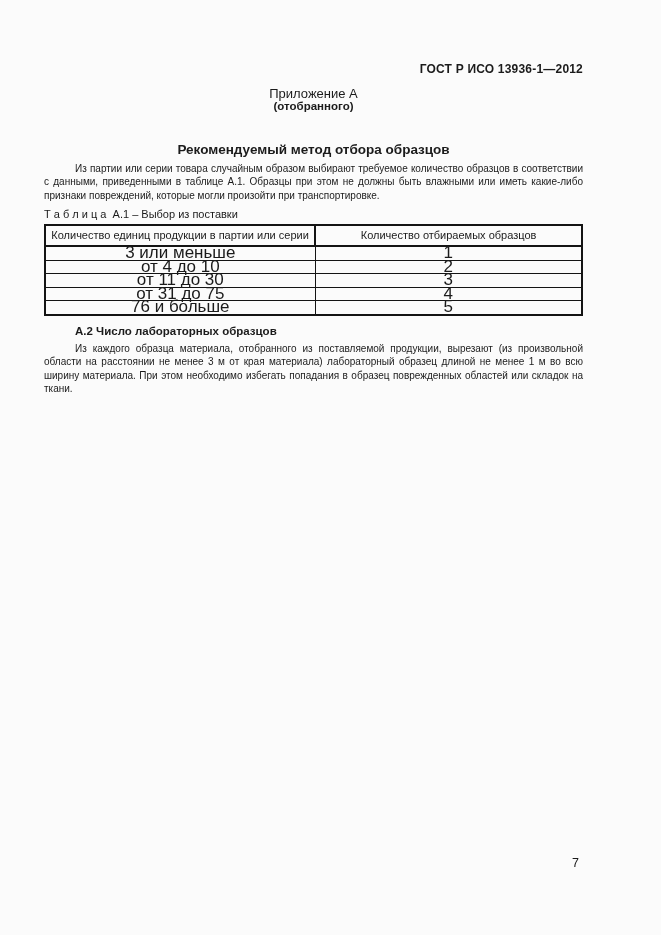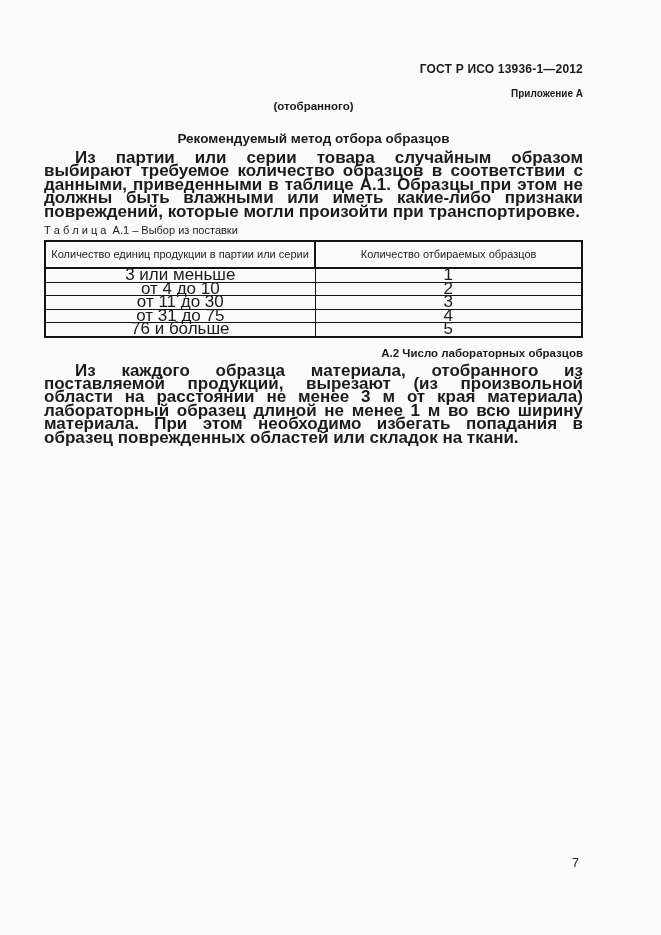--- a/index.html
+++ b/index.html
@@ -26,89 +26,88 @@
   .doc-code {
     margin-top: 62px;
     text-align: right;
     font-weight: bold;
     font-size: 12px;
     line-height: 14px;
     letter-spacing: 0.2px;
   }
   .annex-name {
     margin-top: 11px;
-    text-align: right;
-    font-weight: bold;
-    font-size: 10px;
+    text-align: center;
+    font-weight: normal;
+    font-size: 13px;
     line-height: 13px;
   }
   .annex-type {
     text-align: center;
     font-weight: bold;
     font-size: 11.5px;
     line-height: 13px;
   }
   .main-title {
-    margin-top: 18px;
+    margin-top: 29px;
     text-align: center;
     font-weight: bold;
     font-size: 13.5px;
     line-height: 16px;
   }
   .section-heading {
     margin-top: 9px;
     padding-left: 31px;
     font-weight: bold;
     font-size: 11.5px;
     line-height: 14px;
   }
   .para {
     margin-top: 4px;
-    font-size: 17px;
+    font-size: 10px;
     line-height: 13.4px;
     text-align: justify;
     text-align-last: left;
     text-indent: 31px;
-    font-weight: bold;
   }
   .table-caption {
     margin-top: 6px;
     font-size: 11px;
     line-height: 13px;
     white-space: pre-wrap;
   }
   table.a1 {
     margin-top: 3px;
     width: 100%;
     border-collapse: collapse;
     table-layout: fixed;
     border: 2px solid #141414;
   }
   table.a1 th {
     border: 2px solid #141414;
     font-weight: normal;
     font-size: 11px;
     line-height: 12.5px;
-    height: 27px;
+    height: 21px;
     text-align: center;
     vertical-align: middle;
     padding: 0 4px;
     margin-top: 12px;
   }
   table.a1 td {
     border: 1.5px solid #141414;
     font-size: 17px;
     line-height: 12.5px;
     height: 13px;
     text-align: center;
     vertical-align: middle;
     padding: 0 4px;
     margin-top: 42px;
   }
-  .heading-a2 { margin-top: 8px; text-align: right; }
+  .heading-a2 { margin-top: 8px; }
   .page-number {
     position: absolute;
     top: 856px;
     right: 82px;
     font-size: 12.5px;
     line-height: 15px;
   }
 </style>
 </head>
 <body>

